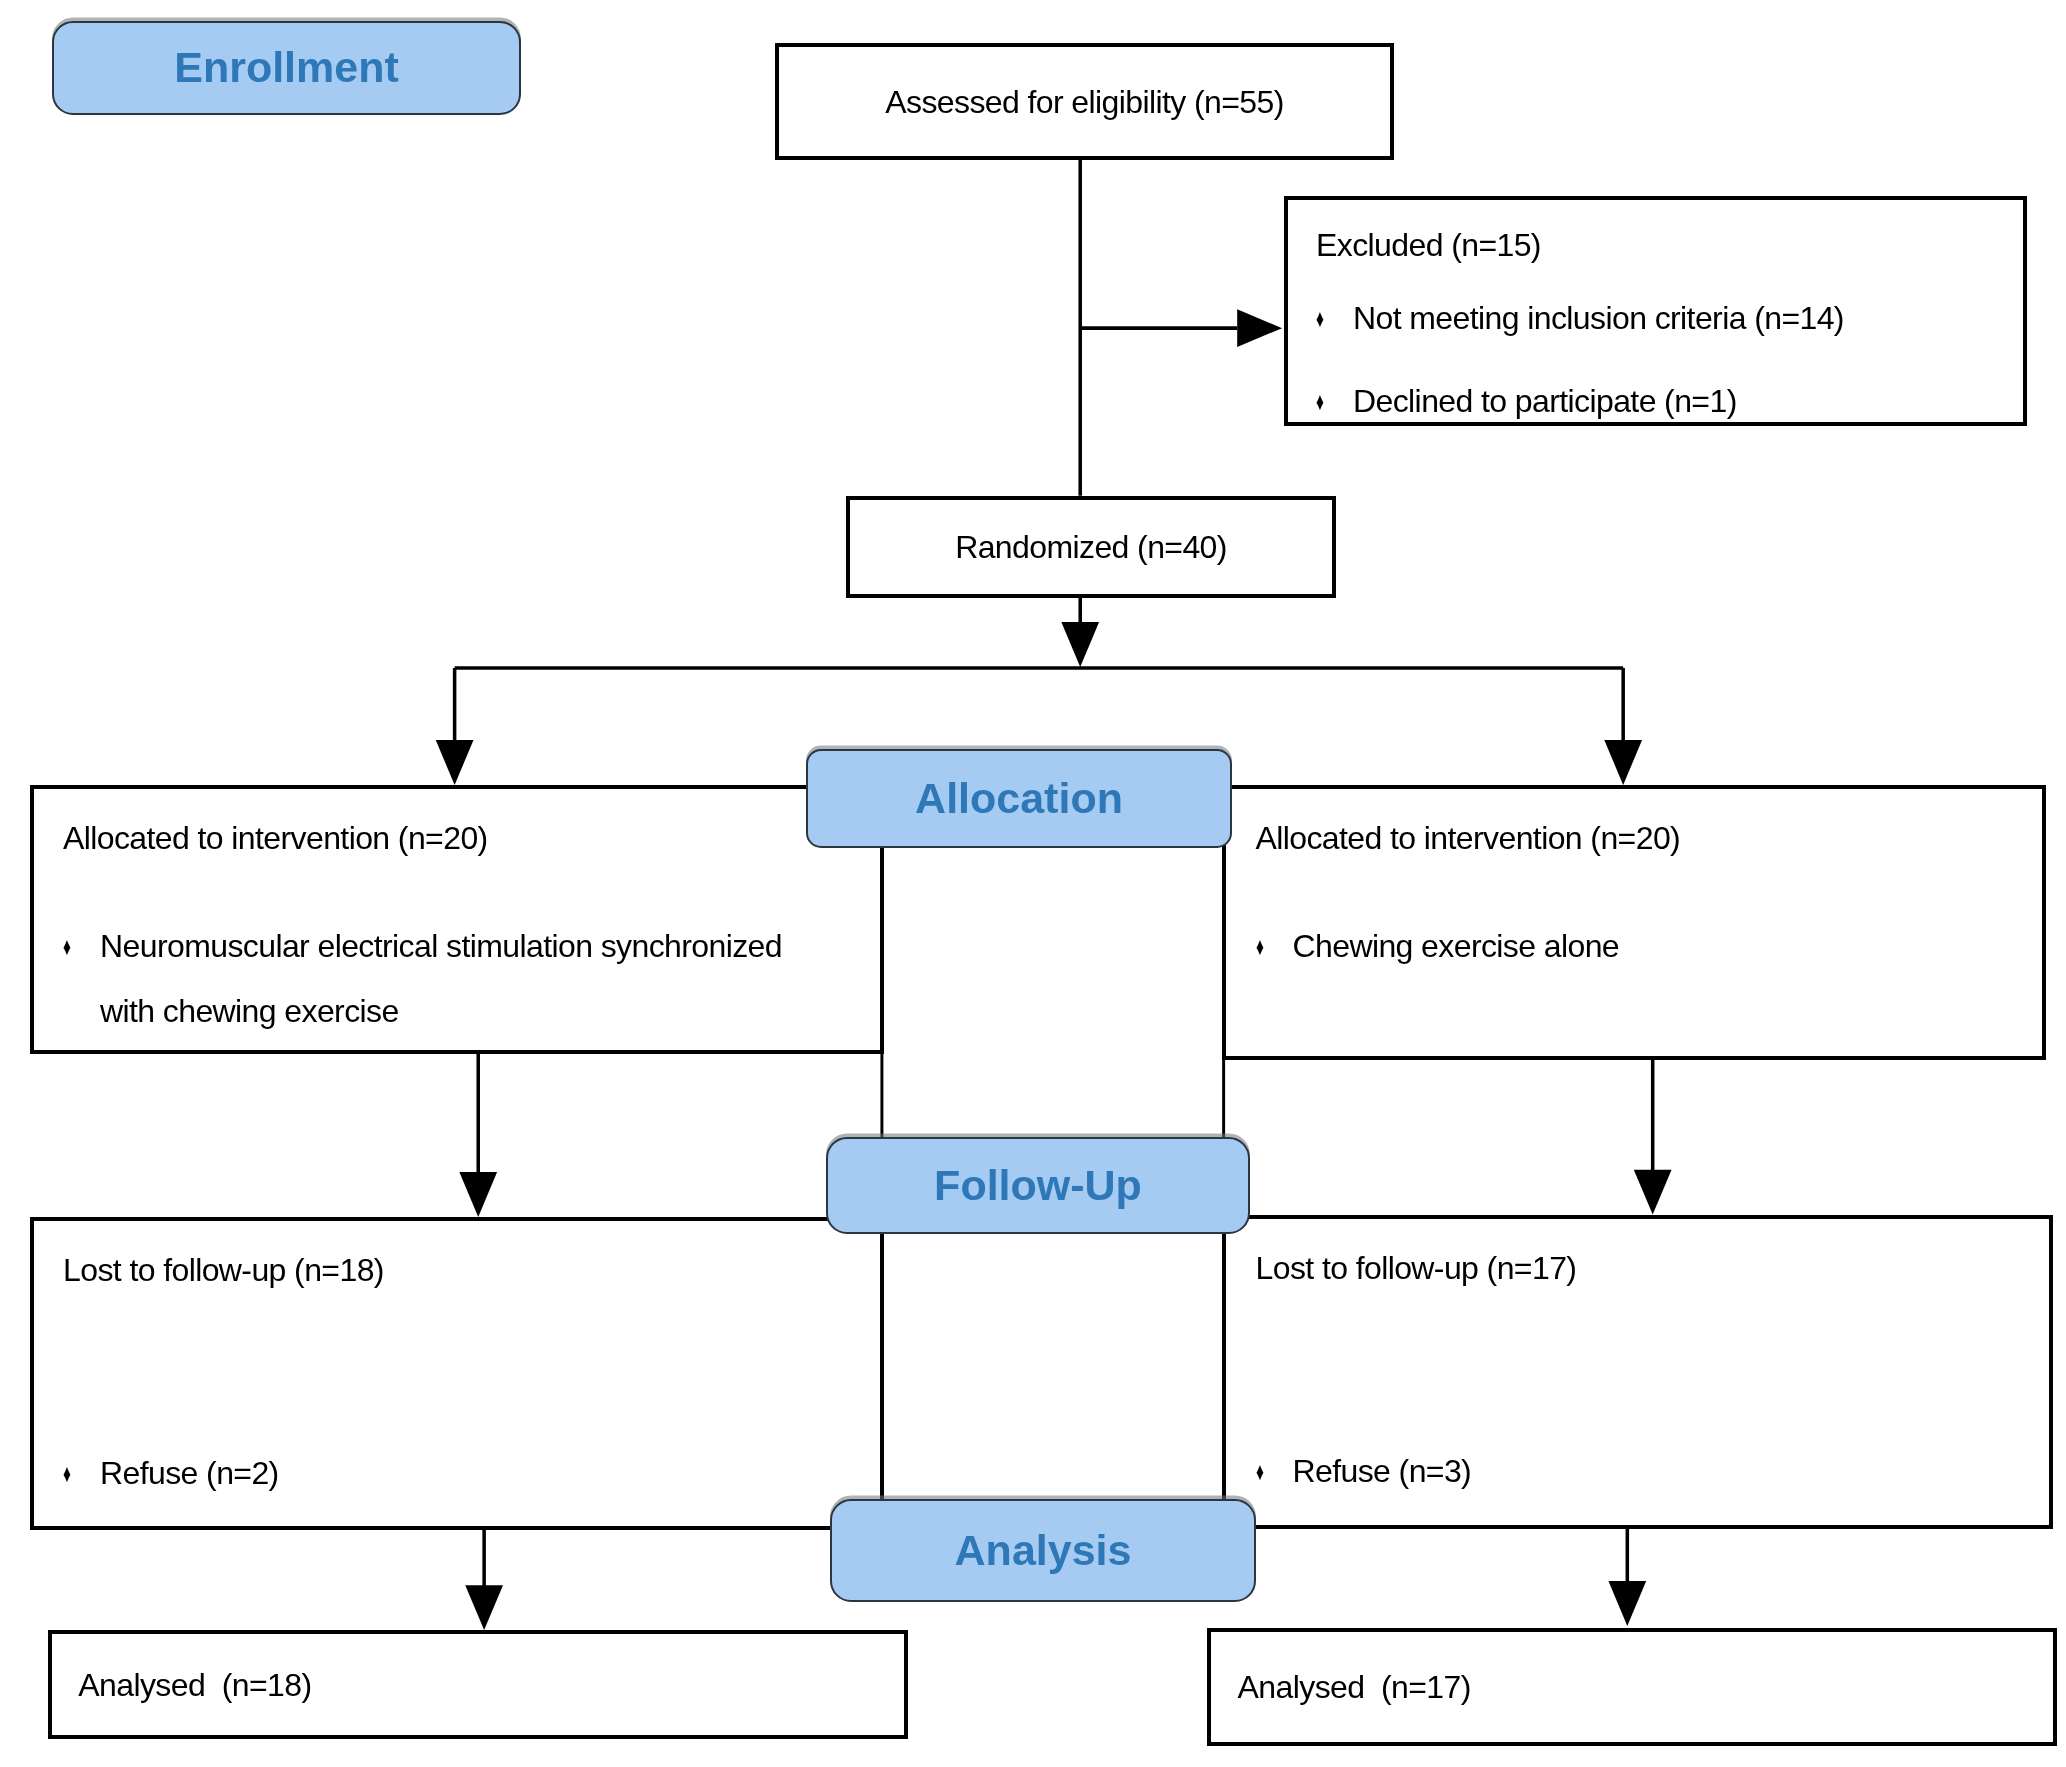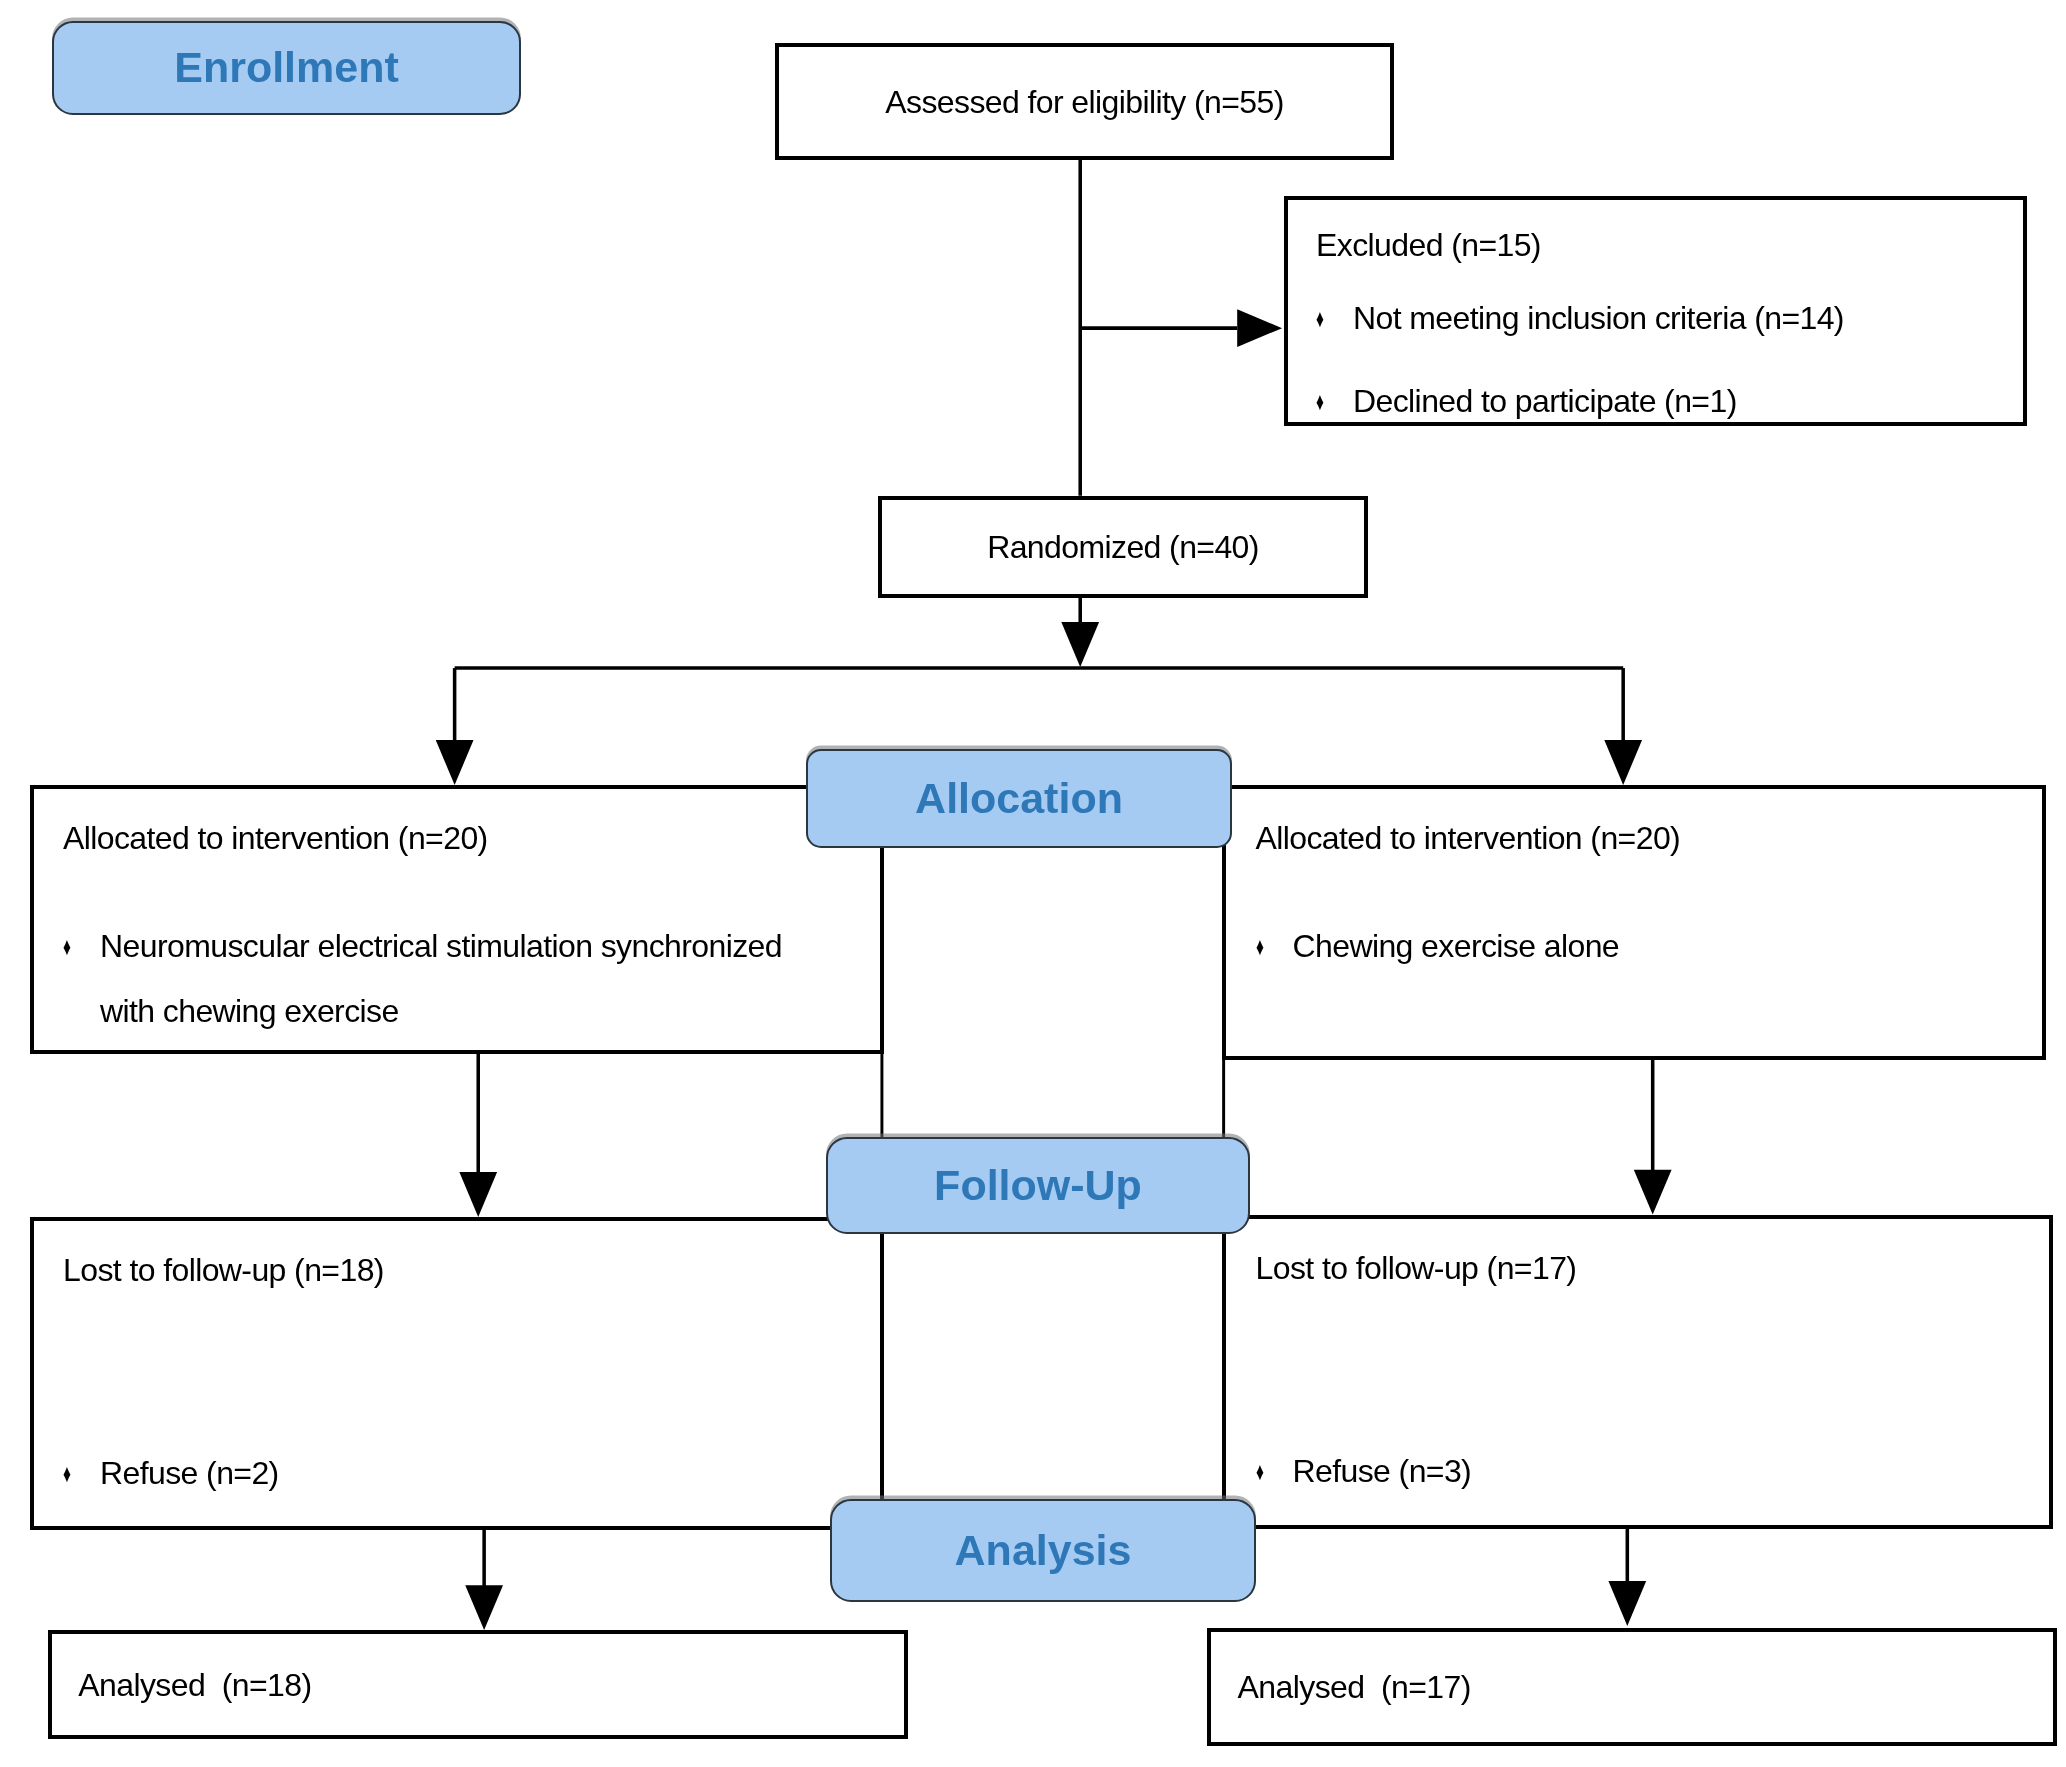--- a/index.html
+++ b/index.html
@@ -76,21 +76,21 @@
     font-size:43px;
     font-weight:bold;
     color:#2E78B8;
     z-index:3;
     box-shadow:0 -3.5px 0 rgba(110,116,122,0.55);
   }
   
   #badge-enrollment{left:52px;top:20.7px;width:469px;height:94px;}
   #box-assessed{left:775px;top:43px;width:619px;height:117px;}
   #box-excluded{left:1284px;top:196px;width:743px;height:230px;padding:22.4px 28px;}
-  #box-randomized{left:846px;top:496px;width:490px;height:102px;margin-left:32px;}
+  #box-randomized{left:846px;top:496px;width:490px;height:102px;}
   #badge-allocation{left:806px;top:749px;width:426px;height:99px;border-radius:15px;}
   #box-alloc-left{left:29.5px;top:785px;width:854px;height:269px;}
   #box-alloc-right{left:1222px;top:785px;width:824px;height:275px;}
   #badge-followup{left:826px;top:1137px;width:424px;height:97px;}
   #box-fu-left{left:29.5px;top:1217px;width:854px;height:313px;}
   #box-fu-right{left:1222px;top:1215px;width:831px;height:314px;}
   #badge-analysis{left:830px;top:1499px;width:426px;height:103px;}
   #box-analysed-left{left:17.7px;top:1630px;width:860px;height:109px;margin-left:30px;}
   #box-analysed-right{left:1207px;top:1628px;width:850px;height:118px;}
 </style>

